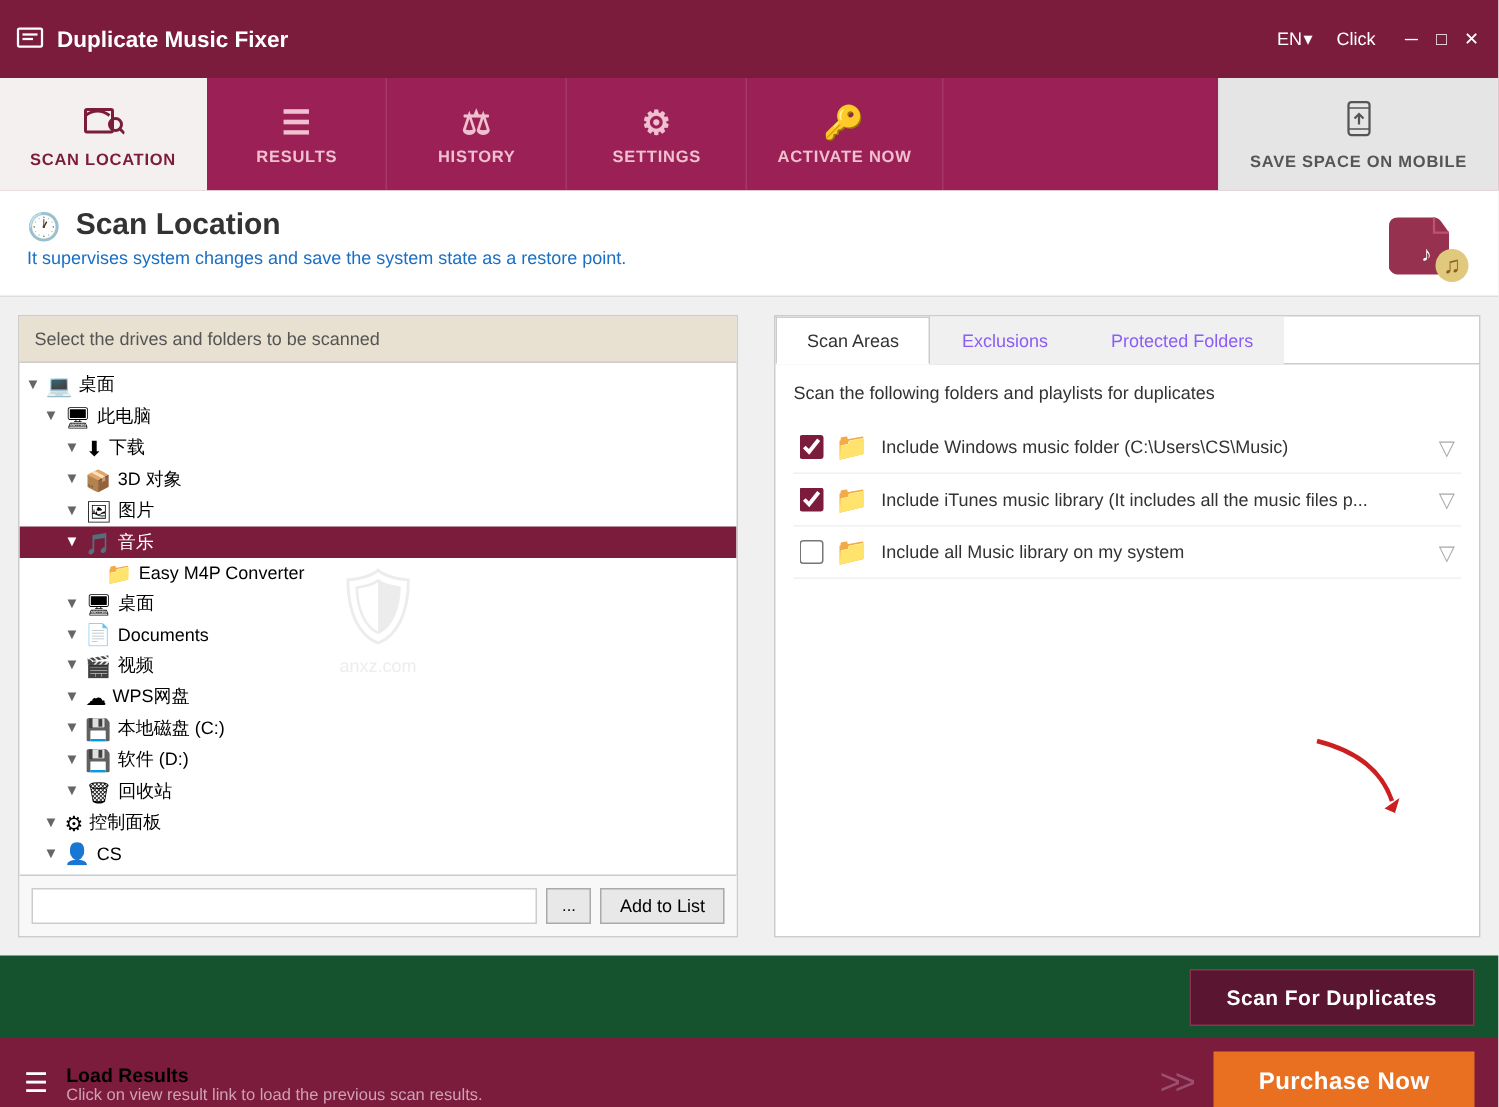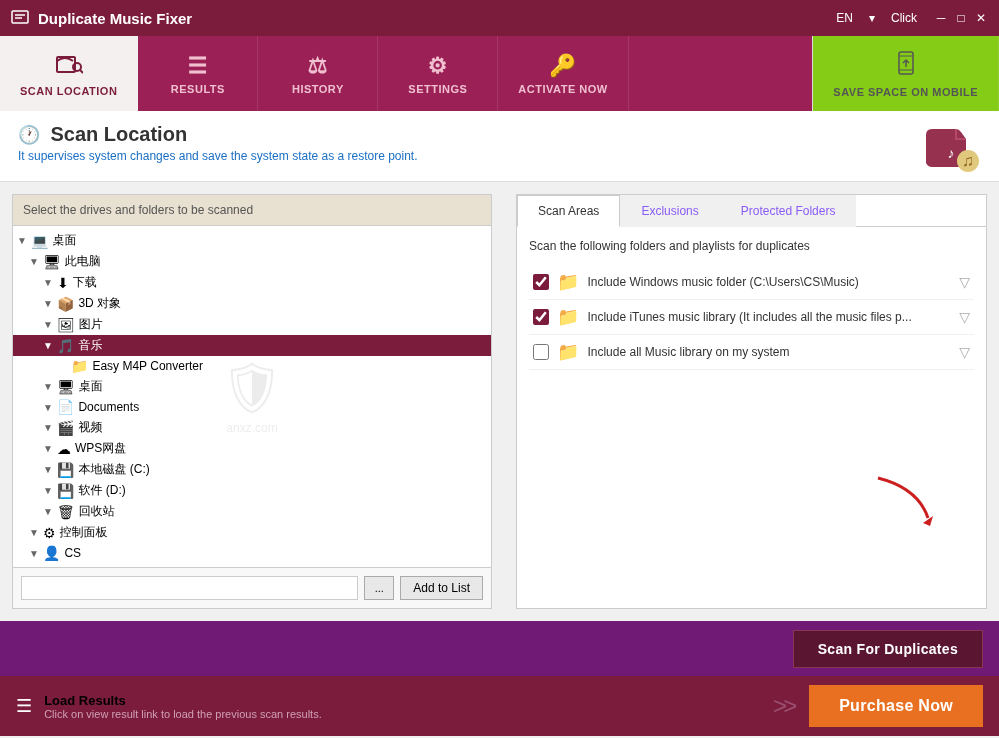--- a/index.html
+++ b/index.html
@@ -2,34 +2,34 @@
 <html><head>
   <meta charset="utf-8">
   <style>
     * { margin: 0; padding: 0; box-sizing: border-box; }
     body { width: 999px; height: 738px; font-family: 'Segoe UI', Arial, sans-serif; font-size: 13px; background: #f0f0f0; overflow: hidden; }
 
     
     .title-bar {
       background: #7b1c3c;
       color: white;
-      height: 36px;
+      height: 52px;
       display: flex;
       align-items: center;
       padding: 0 10px;
       justify-content: space-between;
     }
     .title-bar-left { display: flex; align-items: center; gap: 8px; }
     .title-bar-icon { width: 20px; height: 20px; display: flex; align-items: center; }
     .title-bar-title { font-size: 15px; font-weight: bold; color: white; }
     .title-bar-right { display: flex; align-items: center; gap: 10px; }
     .title-bar-btn { color: white; font-size: 12px; cursor: pointer; padding: 2px 6px; }
     .title-bar-controls { display: flex; gap: 4px; }
     .ctrl-btn { width: 16px; height: 16px; display: flex; align-items: center; justify-content: center; color: white; font-size: 12px; cursor: pointer; }
-    .lang-btn { display: flex; align-items: center; gap: 16px; font-size: 12px; color: white; cursor: pointer; text-align: center; }
+    .lang-btn { display: flex; align-items: center; gap: 1px; font-size: 12px; color: white; cursor: pointer; text-align: center; }
 
     
     .nav-bar {
       background: #9b2055;
       display: flex;
       height: 75px;
     }
     .nav-tab {
       display: flex;
       flex-direction: column;
@@ -44,21 +44,21 @@
       gap: 4px;
       min-width: 120px;
       border-right: 1px solid rgba(255,255,255,0.1);
     }
     .nav-tab.active {
       background: #f5f0f0;
       color: #7b1c3c;
     }
     .nav-tab-icon { font-size: 22px; }
     .nav-tab-save {
-      background: #84cc16;
+      background: #e5e5e5;
       color: #555;
       margin-left: auto;
       border-left: 1px solid #ddd;
       min-width: 160px;
     }
     .nav-tab-save .nav-tab-icon { font-size: 22px; color: #555; }
 
     
     .page-header {
       background: white;
@@ -210,21 +210,21 @@
 
     
     .arrow-container {
       display: flex;
       justify-content: flex-end;
       padding: 8px 16px 4px 0;
     }
 
     
     .scan-bar {
-      background: #701a75;
+      background: #14532d;
       height: 55px;
       display: flex;
       align-items: center;
       justify-content: flex-end;
       padding-right: 16px;
     }
     .scan-btn {
       background: #5a1530;
       color: white;
       border: 1px solid #8b3555;

